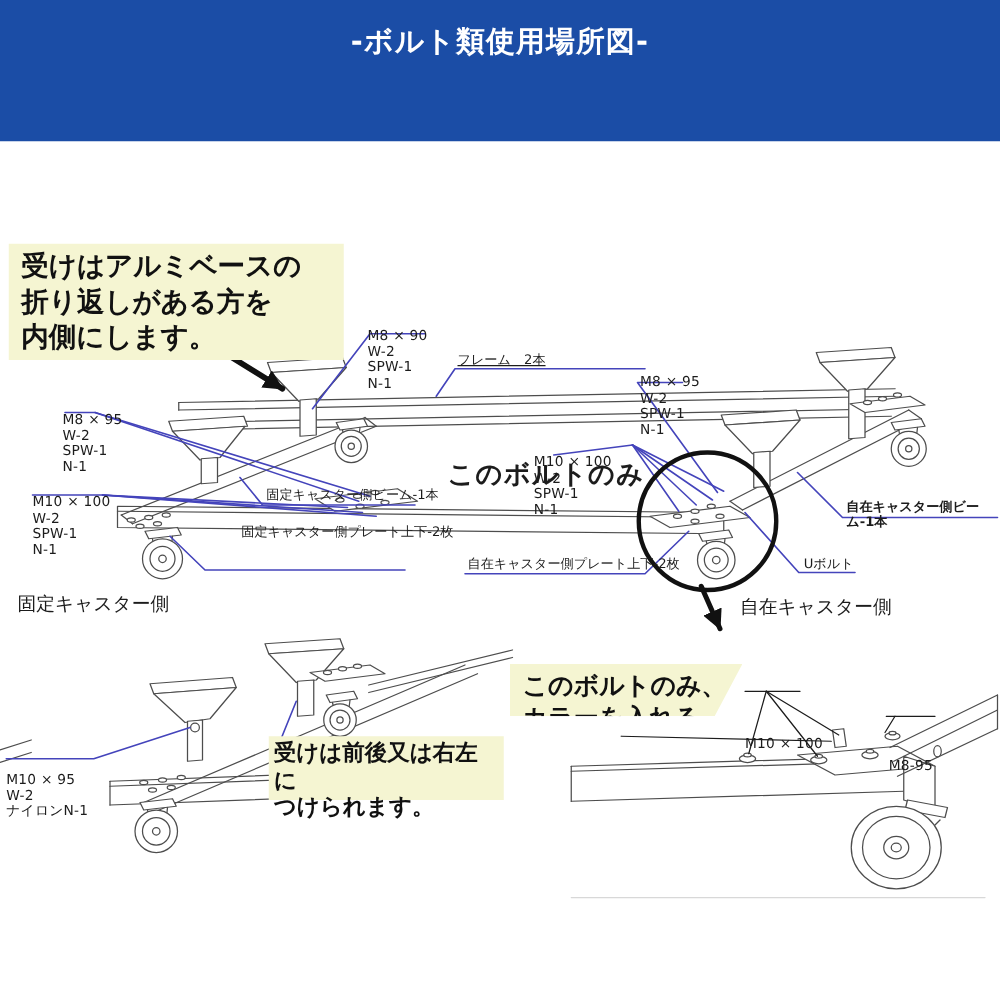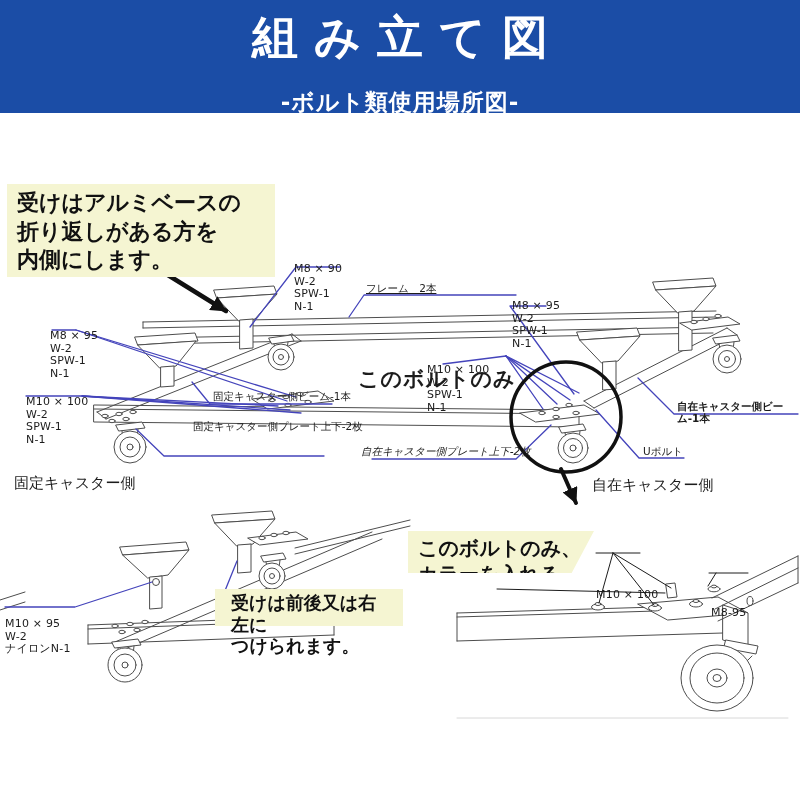--- a/index.html
+++ b/index.html
@@ -17,30 +17,29 @@
   svg.drawing { position:absolute; left:0; top:0; z-index:1; }
   .lbl { position:absolute; white-space:pre-line; z-index:2; color:#1c1c1c; }
   .spec { font-size:11px; line-height:12.5px; letter-spacing:0.2px;margin-top:48px; }
   .part { font-size:10.5px; line-height:12px; }
   .note { font-size:21px; font-weight:bold; letter-spacing:1px; }
   .heading { font-size:15px; font-weight:normal; }
   .callout {
     position:absolute; background:#f5f5d2; font-weight:bold;
     white-space:pre-line; z-index:2; color:#111;
   }
-  .callout.c1 { left:7px; top:184px; width:268px; height:93px; font-size:22px; line-height:1.3; padding:5px 10px; }
-  .callout.c2 { left:215px; top:589px; width:188px; height:37px; font-size:18px; line-height:1.2; padding:3px 16px; }
+  .callout.c1 { left:7px; top:195px; width:268px; height:93px; font-size:22px; line-height:1.3; padding:5px 10px; }
+  .callout.c2 { left:215px; top:589px; width:188px; height:51px; font-size:18px; line-height:1.2; padding:3px 4px; }
   .callout.c3 { left:408px; top:531px; width:186px; height:42px; font-size:20px; line-height:1.3; padding:4px 10px;
                 clip-path:polygon(0 0,100% 0,88% 100%,0 100%); }
 </style>
 </head>
 <body>
 
 <div class="header">
-  <h1>組み立て図</h1>
   <div class="sub">-ボルト類使用場所図-</div>
 </div>
 
 <svg class="drawing" width="800" height="800" viewBox="0 0 800 800" stroke-linecap="round" stroke-linejoin="round">
   <defs>
     <marker id="ah" markerUnits="userSpaceOnUse" markerWidth="18" markerHeight="16" refX="15" refY="8" orient="auto">
         <path d="M0,0 L16,8 L0,16 Z" fill="#111"></path>
       </marker>
   </defs>
 
@@ -295,21 +294,21 @@
 N-1</div>
 <div class="lbl spec" style="left:427px; top:316px;">M10 × 100
 W-2
 SPW-1
 N-1</div>
 
 <div class="lbl part" style="left:366px; top:282px;text-decoration:underline;">フレーム　2本</div>
 <div class="lbl note" style="left:358px; top:365px;">このボルトのみ</div>
 <div class="lbl part" style="left:213px; top:390px;">固定キャスター側ビーム-1本</div>
 <div class="lbl part" style="left:167px; top:420px;margin-left:26px;">固定キャスター側プレート上下-2枚</div>
-<div class="lbl part" style="left:361px; top:445px;font-style:italic;">自在キャスター側プレート上下-2枚</div>
+<div class="lbl part" style="left:374px; top:445px;">自在キャスター側プレート上下-2枚</div>
 <div class="lbl part" style="left:677px; top:400px;font-weight:bold;">自在キャスター側ビーム-1本</div>
 <div class="lbl part" style="left:643px; top:445px;">Uボルト</div>
 
 <div class="lbl heading" style="left:14px; top:474px;">固定キャスター側</div>
 <div class="lbl heading" style="left:592px; top:476px;">自在キャスター側</div>
 
 <div class="lbl spec" style="left:5px; top:570px;">M10 × 95
 W-2
 ナイロンN-1</div>
 <div class="callout c2">受けは前後又は右左に

